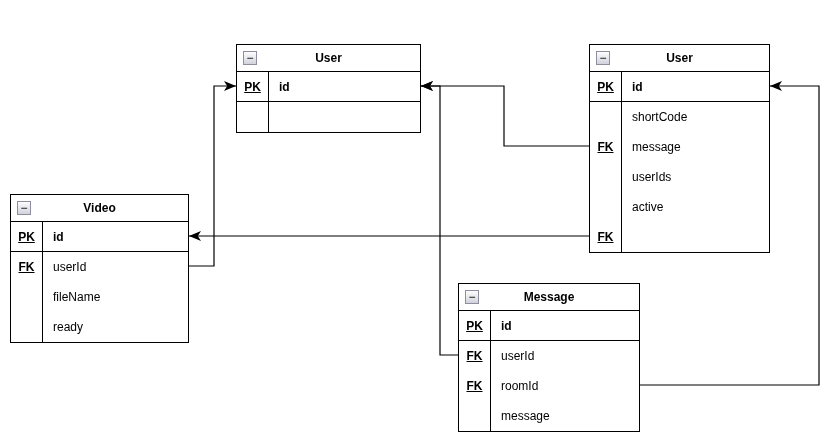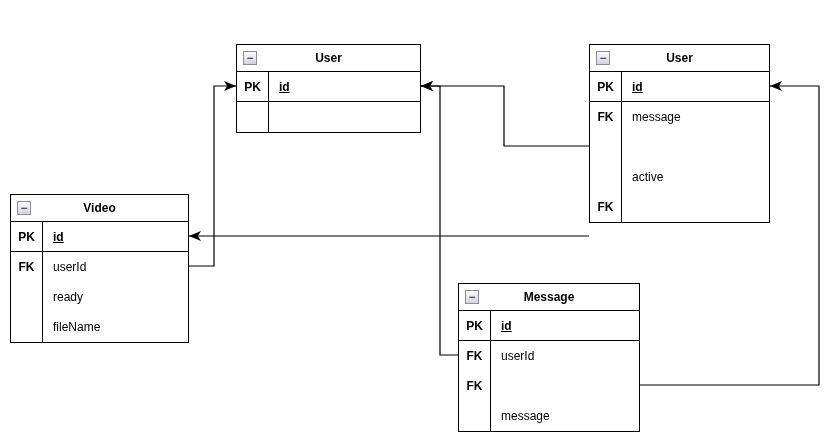--- a/index.html
+++ b/index.html
@@ -70,30 +70,30 @@
   }
   .key {
     width: 32px;
     flex: 0 0 32px;
     box-sizing: border-box;
     border-right: 1.2px solid #000000;
     display: flex;
     align-items: center;
     justify-content: center;
     font-weight: bold;
+    text-decoration: underline;
   }
   .name {
     flex: 1;
     display: flex;
     align-items: center;
     padding-left: 10px;
   }
   .pkname {
     font-weight: bold;
-    text-decoration: underline;
   }
 </style>
 </head>
 <body>
 
 <div class="canvas">
 
   <svg class="connector-layer">
     <defs>
       <marker id="arrowhead" markerUnits="userSpaceOnUse" markerWidth="14" markerHeight="12" refX="12" refY="5" orient="auto">
@@ -128,25 +128,30 @@
       <span class="collapse">
           <span class="minus">−</span>
         </span>
       <span class="title">User</span>
     </div>
     <div class="row pkrow">
       <span class="key">PK</span>
       <span class="name pkname">id</span>
     </div>
     <div class="row">
+      <span class="key"></span>
+      <span class="name">shortCode</span>
+    </div>
+    <div class="row">
       <span class="key">FK</span>
       <span class="name">message</span>
     </div>
     <div class="row">
       <span class="key"></span>
+      <span class="name">userIds</span>
     </div>
     <div class="row">
       <span class="key"></span>
       <span class="name">active</span>
     </div>
     <div class="row">
       <span class="key">FK</span>
     </div>
   </div>
 
@@ -160,45 +165,46 @@
     <div class="row pkrow">
       <span class="key">PK</span>
       <span class="name pkname">id</span>
     </div>
     <div class="row">
       <span class="key">FK</span>
       <span class="name">userId</span>
     </div>
     <div class="row">
       <span class="key"></span>
+      <span class="name">fileName</span>
+    </div>
+    <div class="row">
+      <span class="key"></span>
       <span class="name">ready</span>
     </div>
-    <div class="row">
-      <span class="key"></span>
-      <span class="name">fileName</span>
-    </div>
   </div>
 
   <div class="table" style="left:458px;top:283px;width:182px">
     <div class="thead">
       <span class="collapse">
           <span class="minus">−</span>
         </span>
       <span class="title">Message</span>
     </div>
     <div class="row pkrow">
       <span class="key">PK</span>
       <span class="name pkname">id</span>
     </div>
     <div class="row">
       <span class="key">FK</span>
       <span class="name">userId</span>
     </div>
     <div class="row">
       <span class="key">FK</span>
+      <span class="name">roomId</span>
     </div>
     <div class="row">
       <span class="key"></span>
       <span class="name">message</span>
     </div>
   </div>
 
 </div>
 
 </body></html>

